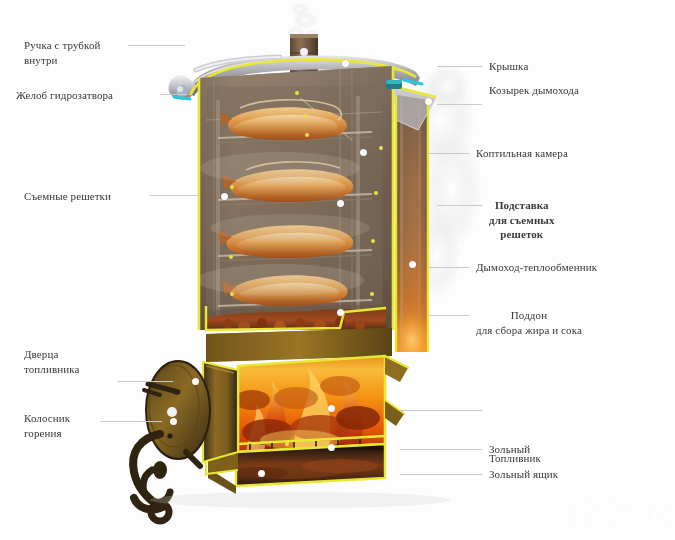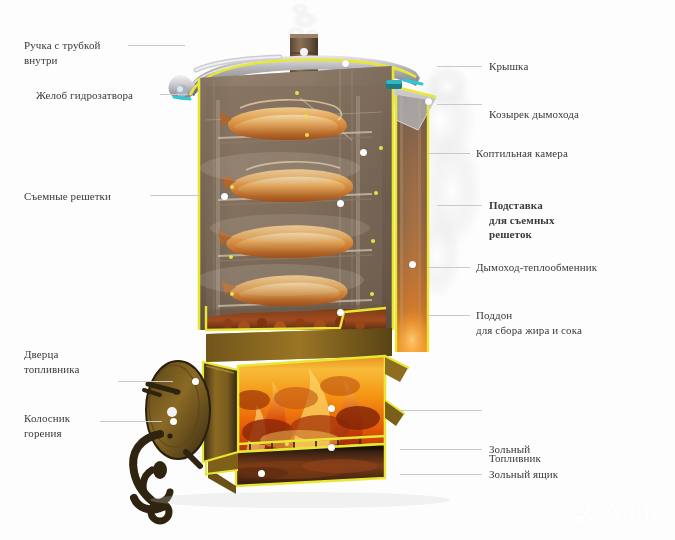--- a/index.html
+++ b/index.html
@@ -15,21 +15,21 @@
   
   .label {
     position:absolute;
     font-size:11px;
     line-height:14.5px;
     color:#3a3a3c;
     letter-spacing:.1px;
     white-space:pre-line;
     font-family:"Liberation Serif","DejaVu Serif",serif;
   }
-  .label.right { text-align:left; }
+  .label.right { text-align:center; }
   .label.left  { text-align:left; }
 
   
   .leader {
     position:absolute;
     height:1px;
     background:#c9c9cc;
   }
   .dot {
     position:absolute;
@@ -458,30 +458,30 @@
       <div class="dot small" style="left: 229px; top: 255px;"></div>
       <div class="dot small" style="left: 371px; top: 239px;"></div>
       <div class="dot small" style="left: 370px; top: 292px;"></div>
       <div class="dot small" style="left: 230px; top: 292px;"></div>
       <div class="dot small" style="left: 285px; top: 442px;"></div>
     </div>
 
   <div id="labels-left">
       <div class="label left" style="left: 24px; top: 38px;">Ручка с трубкой
 внутри</div>
-      <div class="label left" style="left: 36px; top: 88px;">Желоб гидрозатвора</div>
+      <div class="label left" style="left: 16px; top: 88px;">Желоб гидрозатвора</div>
       <div class="label left" style="left: 24px; top: 189px;">Съемные решетки</div>
       <div class="label left" style="left: 24px; top: 347px;">Дверца
 топливника</div>
       <div class="label left" style="left: 24px; top: 411px;">Колосник
 горения</div>
     </div>
   <div id="labels-right">
       <div class="label right" style="left: 489px; top: 59px;">Крышка</div>
-      <div class="label right" style="left: 489px; top: 107px;">Козырек дымохода</div>
+      <div class="label right" style="left: 489px; top: 83px;">Козырек дымохода</div>
       <div class="label right" style="left: 476px; top: 146px;">Коптильная камера</div>
       <div class="label right" style="left: 489px; top: 198px; font-weight: bold;">Подставка
 для съемных
 решеток</div>
       <div class="label right" style="left: 476px; top: 260px;">Дымоход-теплообменник</div>
       <div class="label right" style="left: 476px; top: 308px;">Поддон
 для сбора жира и сока</div>
       <div class="label right" style="left: 489px; top: 403px; margin-top: 48px;">Топливник</div>
       <div class="label right" style="left: 489px; top: 442px;">Зольный</div>
       <div class="label right" style="left: 489px; top: 467px;">Зольный ящик</div>

